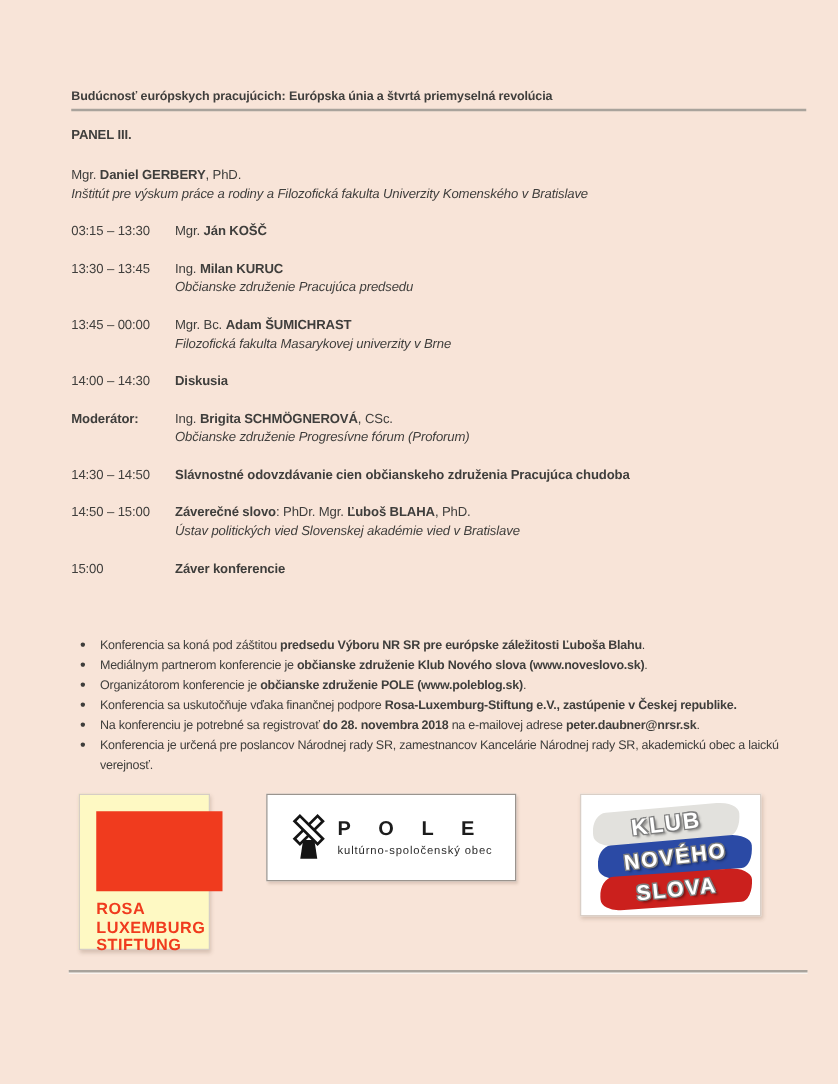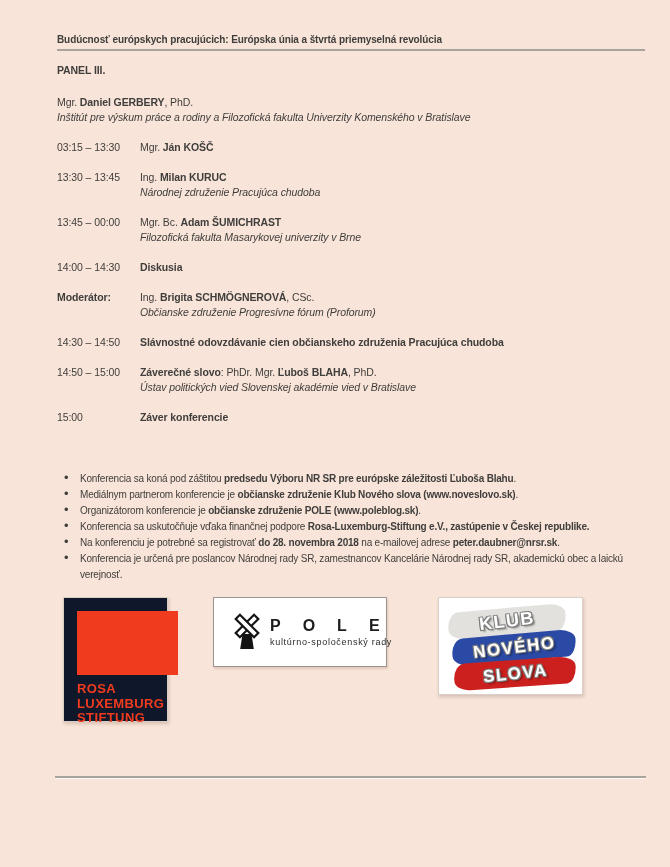--- a/index.html
+++ b/index.html
@@ -5,47 +5,47 @@
   html,body { margin:0; padding:0; background:#f8e4d8; }
   .page {
     position:relative; width:670px; height:867px; background:#f8e4d8;
     font-family:"Liberation Sans", sans-serif; color:#3f3e3c;
     letter-spacing:-0.1px; overflow:hidden;
   }
   .content { position:absolute; left:57px; top:34px; width:588px; }
 
   .doc-header {
     font-size:10px; font-weight:bold; line-height:11px;
-    padding-bottom:4px; border-bottom:2px solid #a9a39c;
+    padding-bottom:4px; border-bottom:2px solid #a9a39c;margin-top:38px;
   }
   .panel-title { margin-top:12px; font-size:10.5px; font-weight:bold; line-height:15px; }
 
   .schedule { margin-top:17px; font-size:10.5px; line-height:15px; }
   .srow { display:flex; margin-bottom:15px; }
   .srow .time { width:83px; flex:0 0 83px; }
   .srow .desc { flex:1 1 auto; }
   .b { font-weight:bold; }
   .affil { font-style:italic; }
 
   .bullets { list-style:none; margin:46px 0 0 0; padding:0; font-size:10px; line-height:16px; letter-spacing:-0.2px; }
   .bullets li { position:relative; padding-left:23px; }
   .bullets li.nowrap { white-space:nowrap; }
   .bullets li::before { content:"•"; position:absolute; left:7px; top:-1px; font-size:13px; }
 
   .logos { margin-top:14px; display:flex; align-items:flex-start; }
 
   .logo-rls {
     margin-left:6px; width:105px; height:125px; box-sizing:border-box;
-    background:#0f172a; border:1px solid #d6cdc5; box-shadow:1px 2px 3px rgba(120,90,70,0.25);
+    background:#fef9c3; border:1px solid #d6cdc5; box-shadow:1px 2px 3px rgba(120,90,70,0.25);
   }
   .rls-rect { margin:13px 0 0 13px; width:101px; height:64px; background:#f03b1e; }
   .rls-text { margin:7px 0 0 13px; color:#f03b1e; font-weight:bold; font-size:13px; line-height:14.5px; letter-spacing:0.4px; }
 
   .logo-pole {
-    margin-left:45px; width:174px; height:70px; box-sizing:border-box;
+    margin-left:45px; width:200px; height:70px; box-sizing:border-box;
     background:#ffffff; border:1px solid #9a948e; box-shadow:1px 2px 2px rgba(120,90,70,0.2);
     display:flex; align-items:center; padding-left:17px;
   }
   .windmill { flex:0 0 auto; }
   .pole-text { margin-left:7px; overflow:visible; }
   .pole-title { font-size:16px; font-weight:bold; letter-spacing:22px; line-height:17px; color:#1c1c1c; white-space:nowrap; }
   .pole-sub { margin-top:3px; font-size:9px; letter-spacing:0.7px; color:#2b2b2b; white-space:nowrap; }
 
   .logo-kns {
     position:relative; margin-left:51px; width:145px; height:98px; box-sizing:border-box;
@@ -88,21 +88,21 @@
         <div class="time">03:15 – 13:30</div>
         <div class="desc">
           <div><span>Mgr. </span><span class="b">Ján KOŠČ</span><span></span></div>
         </div>
       </div>
 
       <div class="srow">
         <div class="time">13:30 – 13:45</div>
         <div class="desc">
           <div><span>Ing. </span><span class="b">Milan KURUC</span><span></span></div>
-          <div class="affil">Národnej združenie Pracujúca chudoba</div>
+          <div class="affil">Občianske združenie Pracujúca predsedu</div>
         </div>
       </div>
 
       <div class="srow">
         <div class="time">13:45 – 00:00</div>
         <div class="desc">
           <div><span>Mgr. Bc. </span><span class="b">Adam ŠUMICHRAST</span><span></span></div>
           <div class="affil">Filozofická fakulta Masarykovej univerzity v Brne</div>
         </div>
       </div>
@@ -169,21 +169,21 @@
       <div class="logo-pole">
         <svg class="windmill" width="32" height="40" viewBox="0 0 32 40" xmlns="http://www.w3.org/2000/svg">
           <g stroke="#141414" stroke-width="2.2" fill="#ffffff">
             <rect x="13" y="1" width="6" height="26" transform="rotate(45 16 14)"></rect>
             <rect x="13" y="1" width="6" height="26" transform="rotate(-45 16 14)"></rect>
           </g>
           <path d="M11.5 22 L20.5 22 L22.8 37 L9.2 37 Z" fill="#141414"></path>
         </svg>
         <div class="pole-text">
           <div class="pole-title">POLE</div>
-          <div class="pole-sub">kultúrno-spoločenský rady</div>
+          <div class="pole-sub">kultúrno-spoločenský obec</div>
         </div>
       </div>
 
       <div class="logo-kns">
         <div class="kns-stripe kns-white">
             <span>KLUB</span>
           </div>
         <div class="kns-stripe kns-blue">
             <span>NOVÉHO</span>
           </div>

